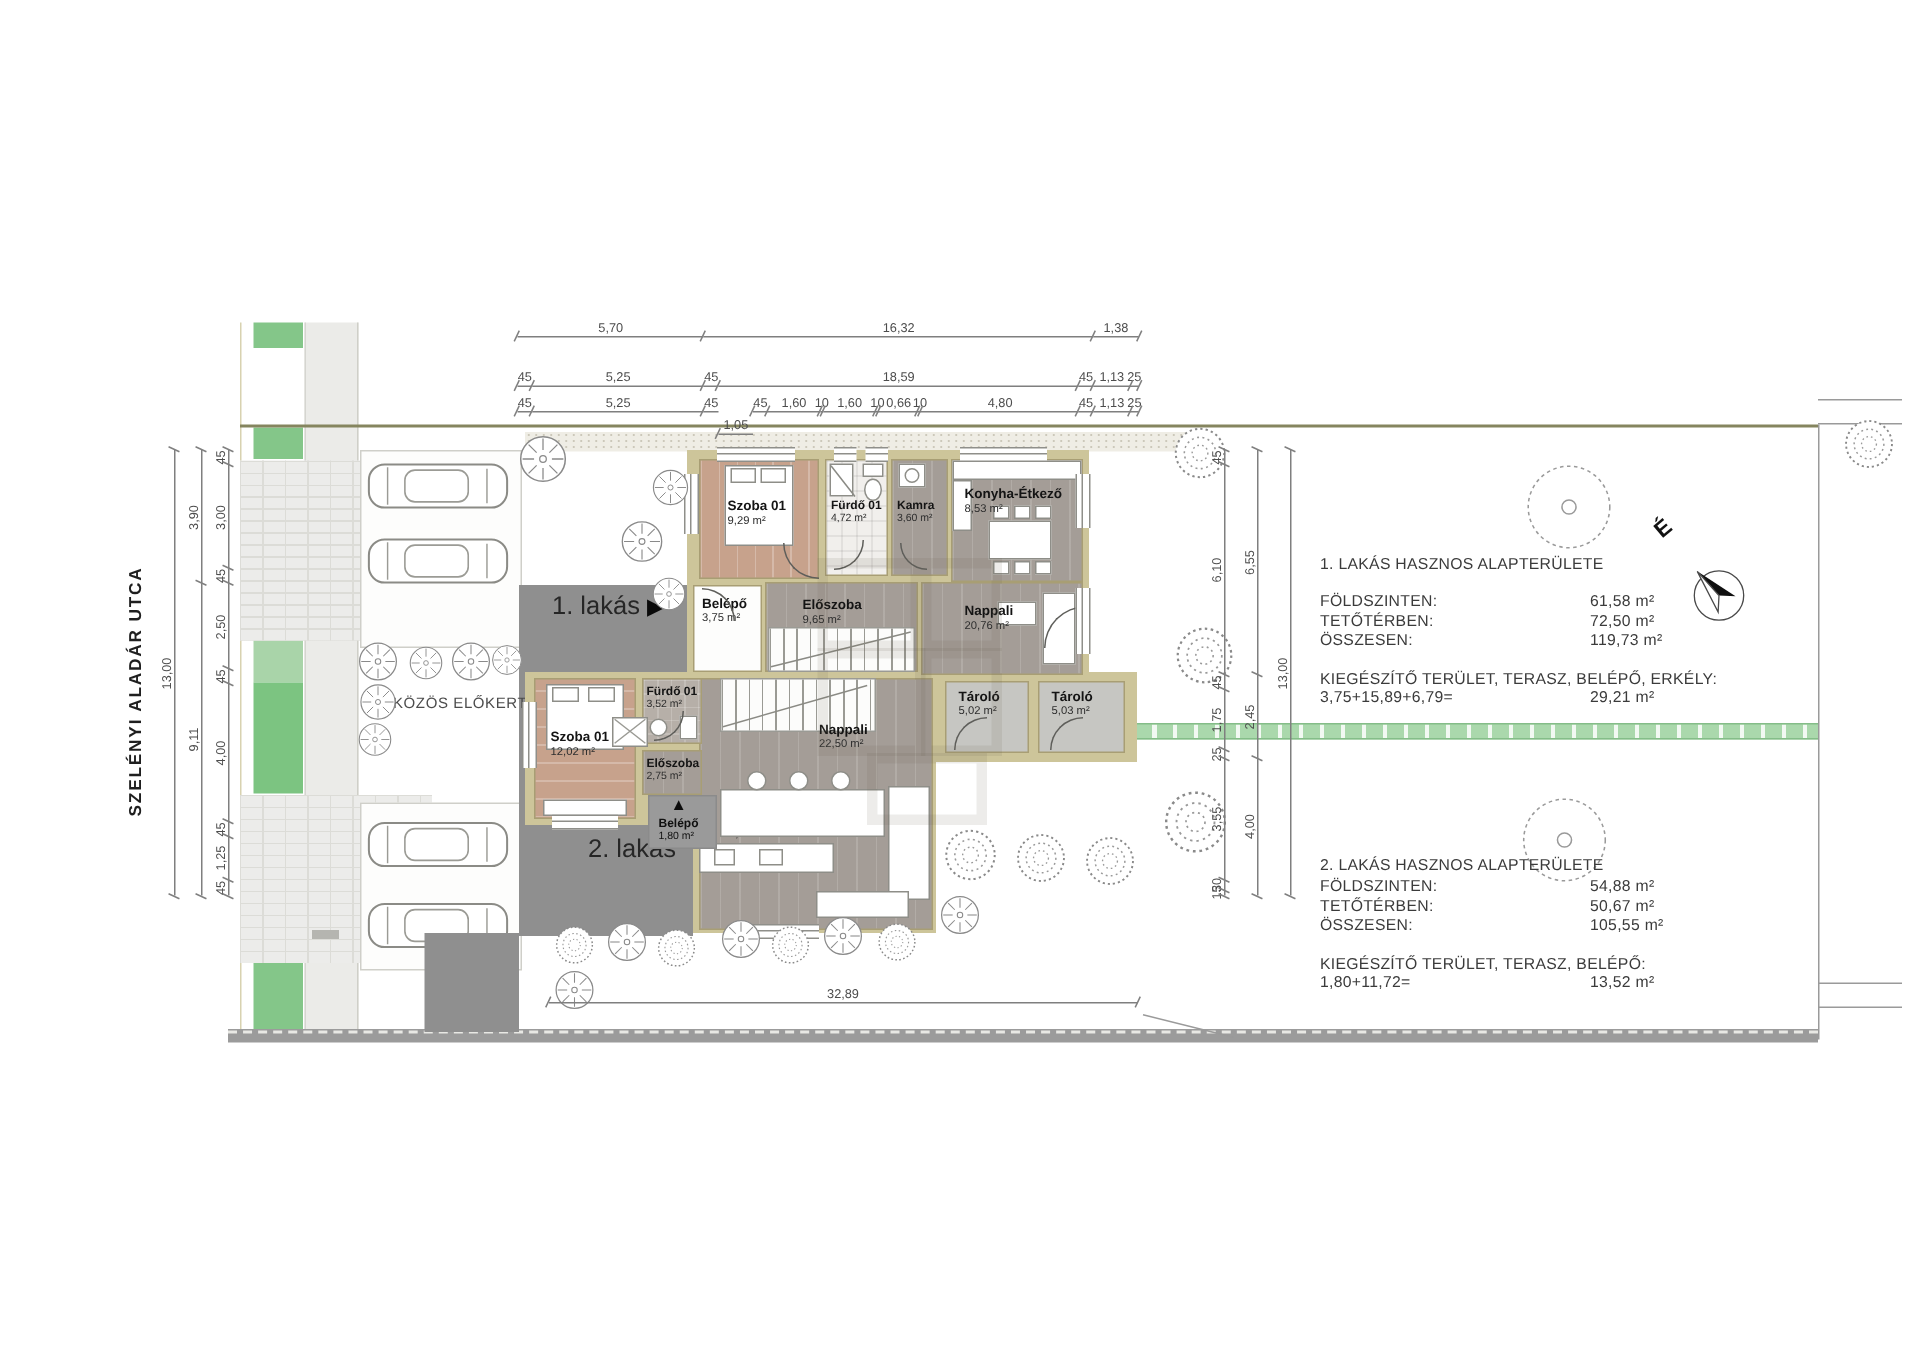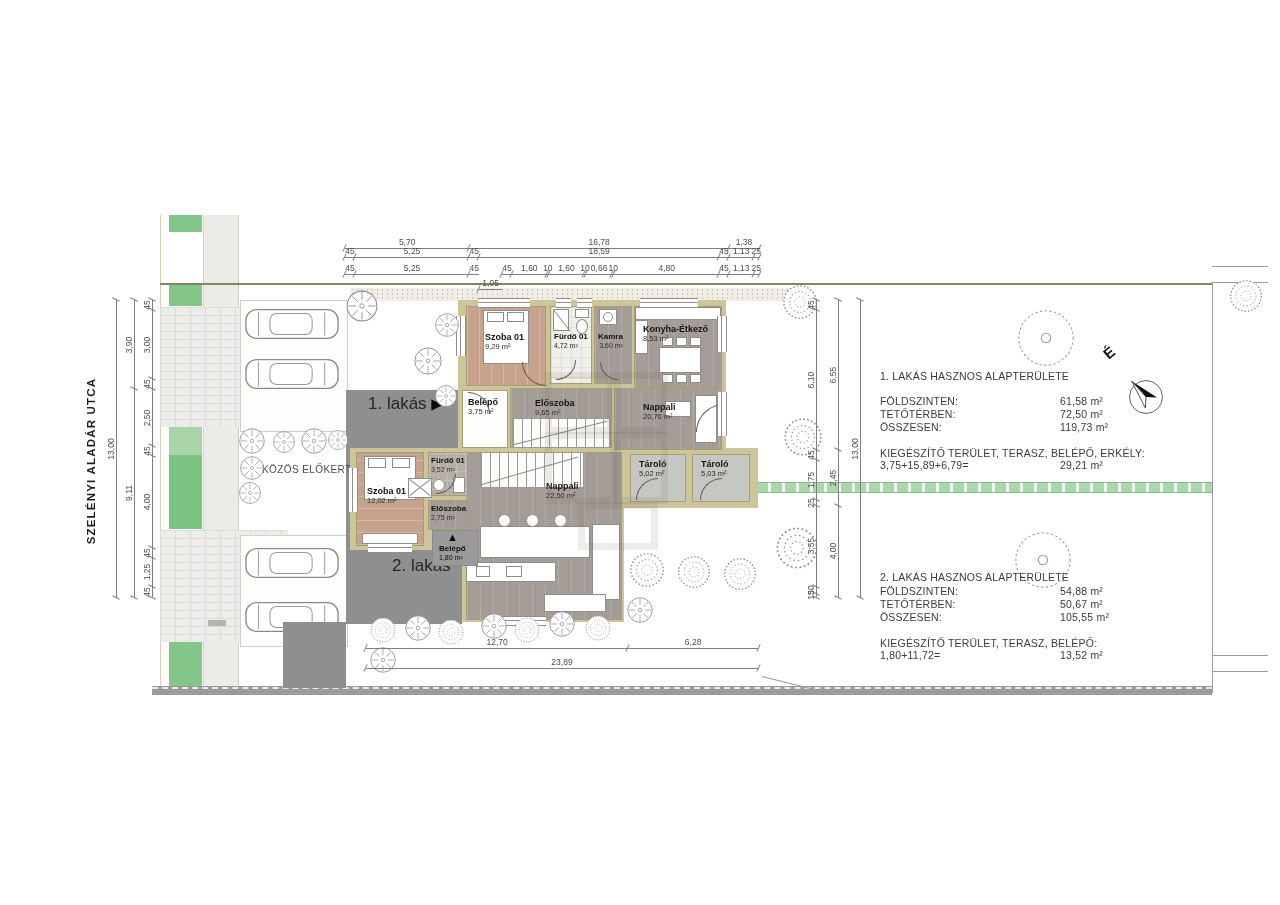--- a/index.html
+++ b/index.html
@@ -77,21 +77,21 @@
   .napfloor2{left:466px;top:452px;width:156px;height:168px;}
   .tarolo1{left:630px;top:454px;width:56px;height:48px;}
   .tarolo2{left:692px;top:454px;width:58px;height:48px;}
   .fedett{left:628px;top:508px;width:126px;height:40px;background-color:#f0f0ee;border:1px solid #bcbcb8;
     background-image:radial-gradient(#c8c8c3 .8px,transparent .8px);background-size:4px 4px;}
 
   .rlabel{position:absolute;line-height:1.05;}
   .rname{font-weight:bold;font-size:9px;color:#141414;white-space:nowrap;}
   .rarea{font-size:7.5px;color:#2e2e2e;margin-top:1px;white-space:nowrap;}
   .tight .rname{font-size:8px;} .tight .rarea{font-size:7px;}
-  .lbl-szoba1{left:18px;top:26px;} .lbl-furdo1{left:3px;top:26px;} .lbl-kamra1{left:3px;top:26px;text-align:right;}
+  .lbl-szoba1{left:18px;top:26px;} .lbl-furdo1{left:3px;top:26px;} .lbl-kamra1{left:3px;top:26px;}
   .lbl-konyha1{left:8px;top:18px;} .lbl-belepo1{left:5px;top:7px;} .lbl-eloszoba1{left:24px;top:10px;}
   .lbl-nappali1{left:28px;top:14px;} .lbl-terasz1{left:15px;top:68px;}
   .lbl-szoba2{left:10px;top:34px;} .lbl-furdo2{left:2px;top:4px;} .lbl-eloszoba2{left:2px;top:4px;}
   .lbl-belepo2{left:6px;top:14px;} .lbl-tarolo{left:8px;top:5px;} .lbl-fedett{left:8px;top:9px;}
   .float-lbl{position:absolute;line-height:1.05;}
   .belepo2 .rname,.belepo2 .rarea{color:#101010;}
   .tri-up{position:absolute;left:14px;top:0px;font-size:11px;color:#0c0c0c;}
 
   
   .furn{position:absolute;background:#fff;border:1px solid #8e8e88;box-sizing:border-box;}
@@ -506,27 +506,27 @@
   <svg class="tree" style="left:1013px;top:530px;width:60px;height:60px">
       <use href="#bigtree"></use>
     </svg>
 
   <div class="wm" style="left:545px;top:372px;width:55px;height:48px"></div>
   <div class="wm" style="left:614px;top:372px;width:40px;height:48px"></div>
   <div class="wm" style="left:545px;top:432px;width:58px;height:58px"></div>
   <div class="wm" style="left:614px;top:432px;width:40px;height:58px"></div>
   <div class="wm" style="left:578px;top:502px;width:66px;height:34px"></div>
 
-  <div class="dimrow" style="left:345px;top:236px;width:414px">
+  <div class="dimrow" style="left:345px;top:212px;width:414px">
 
   <div class="dimseg" style="flex-grow: 5.7;">
         <span>5,70</span>
       </div>
       <div class="dimseg" style="flex-grow: 11.9;">
-        <span>16,78</span>
+        <span>16,32</span>
       </div>
       <div class="dimseg" style="flex-grow: 1.38;">
         <span>1,38</span>
       </div>
     </div>
   <div class="dimrow" style="left:345px;top:245px;width:414px">
 
   <div class="dimseg" style="flex-grow: 0.45;">
         <span>45</span>
       </div>
@@ -683,33 +683,24 @@
         <span>4,00</span>
       </div>
     </div>
   <div class="vdim" style="left:848px;top:300px;height:297px">
 
   <div class="vdimseg" style="flex-grow: 13;">
         <span>13,00</span>
       </div>
     </div>
 
-  <div class="dimrow" style="left:366px;top:636px;width:392px">
-
-  <div class="dimseg" style="flex-grow: 12.7;">
-        <span>12,70</span>
-      </div>
-      <div class="dimseg" style="flex-grow: 6.28;">
-        <span>6,28</span>
-      </div>
-    </div>
   <div class="dimrow" style="left:366px;top:656px;width:392px">
 
   <div class="dimseg" style="flex-grow: 18.99;">
-        <span>23,89</span>
+        <span>32,89</span>
       </div>
     </div>
 
   <div class="summary s1" style="left:880px;top:370px">
     <div class="stitle">1. LAKÁS HASZNOS ALAPTERÜLETE</div>
     <div class="srow">
         <span class="sl">FÖLDSZINTEN:</span>
         <span class="sv">61,58 m²</span>
       </div>
     <div class="srow">

